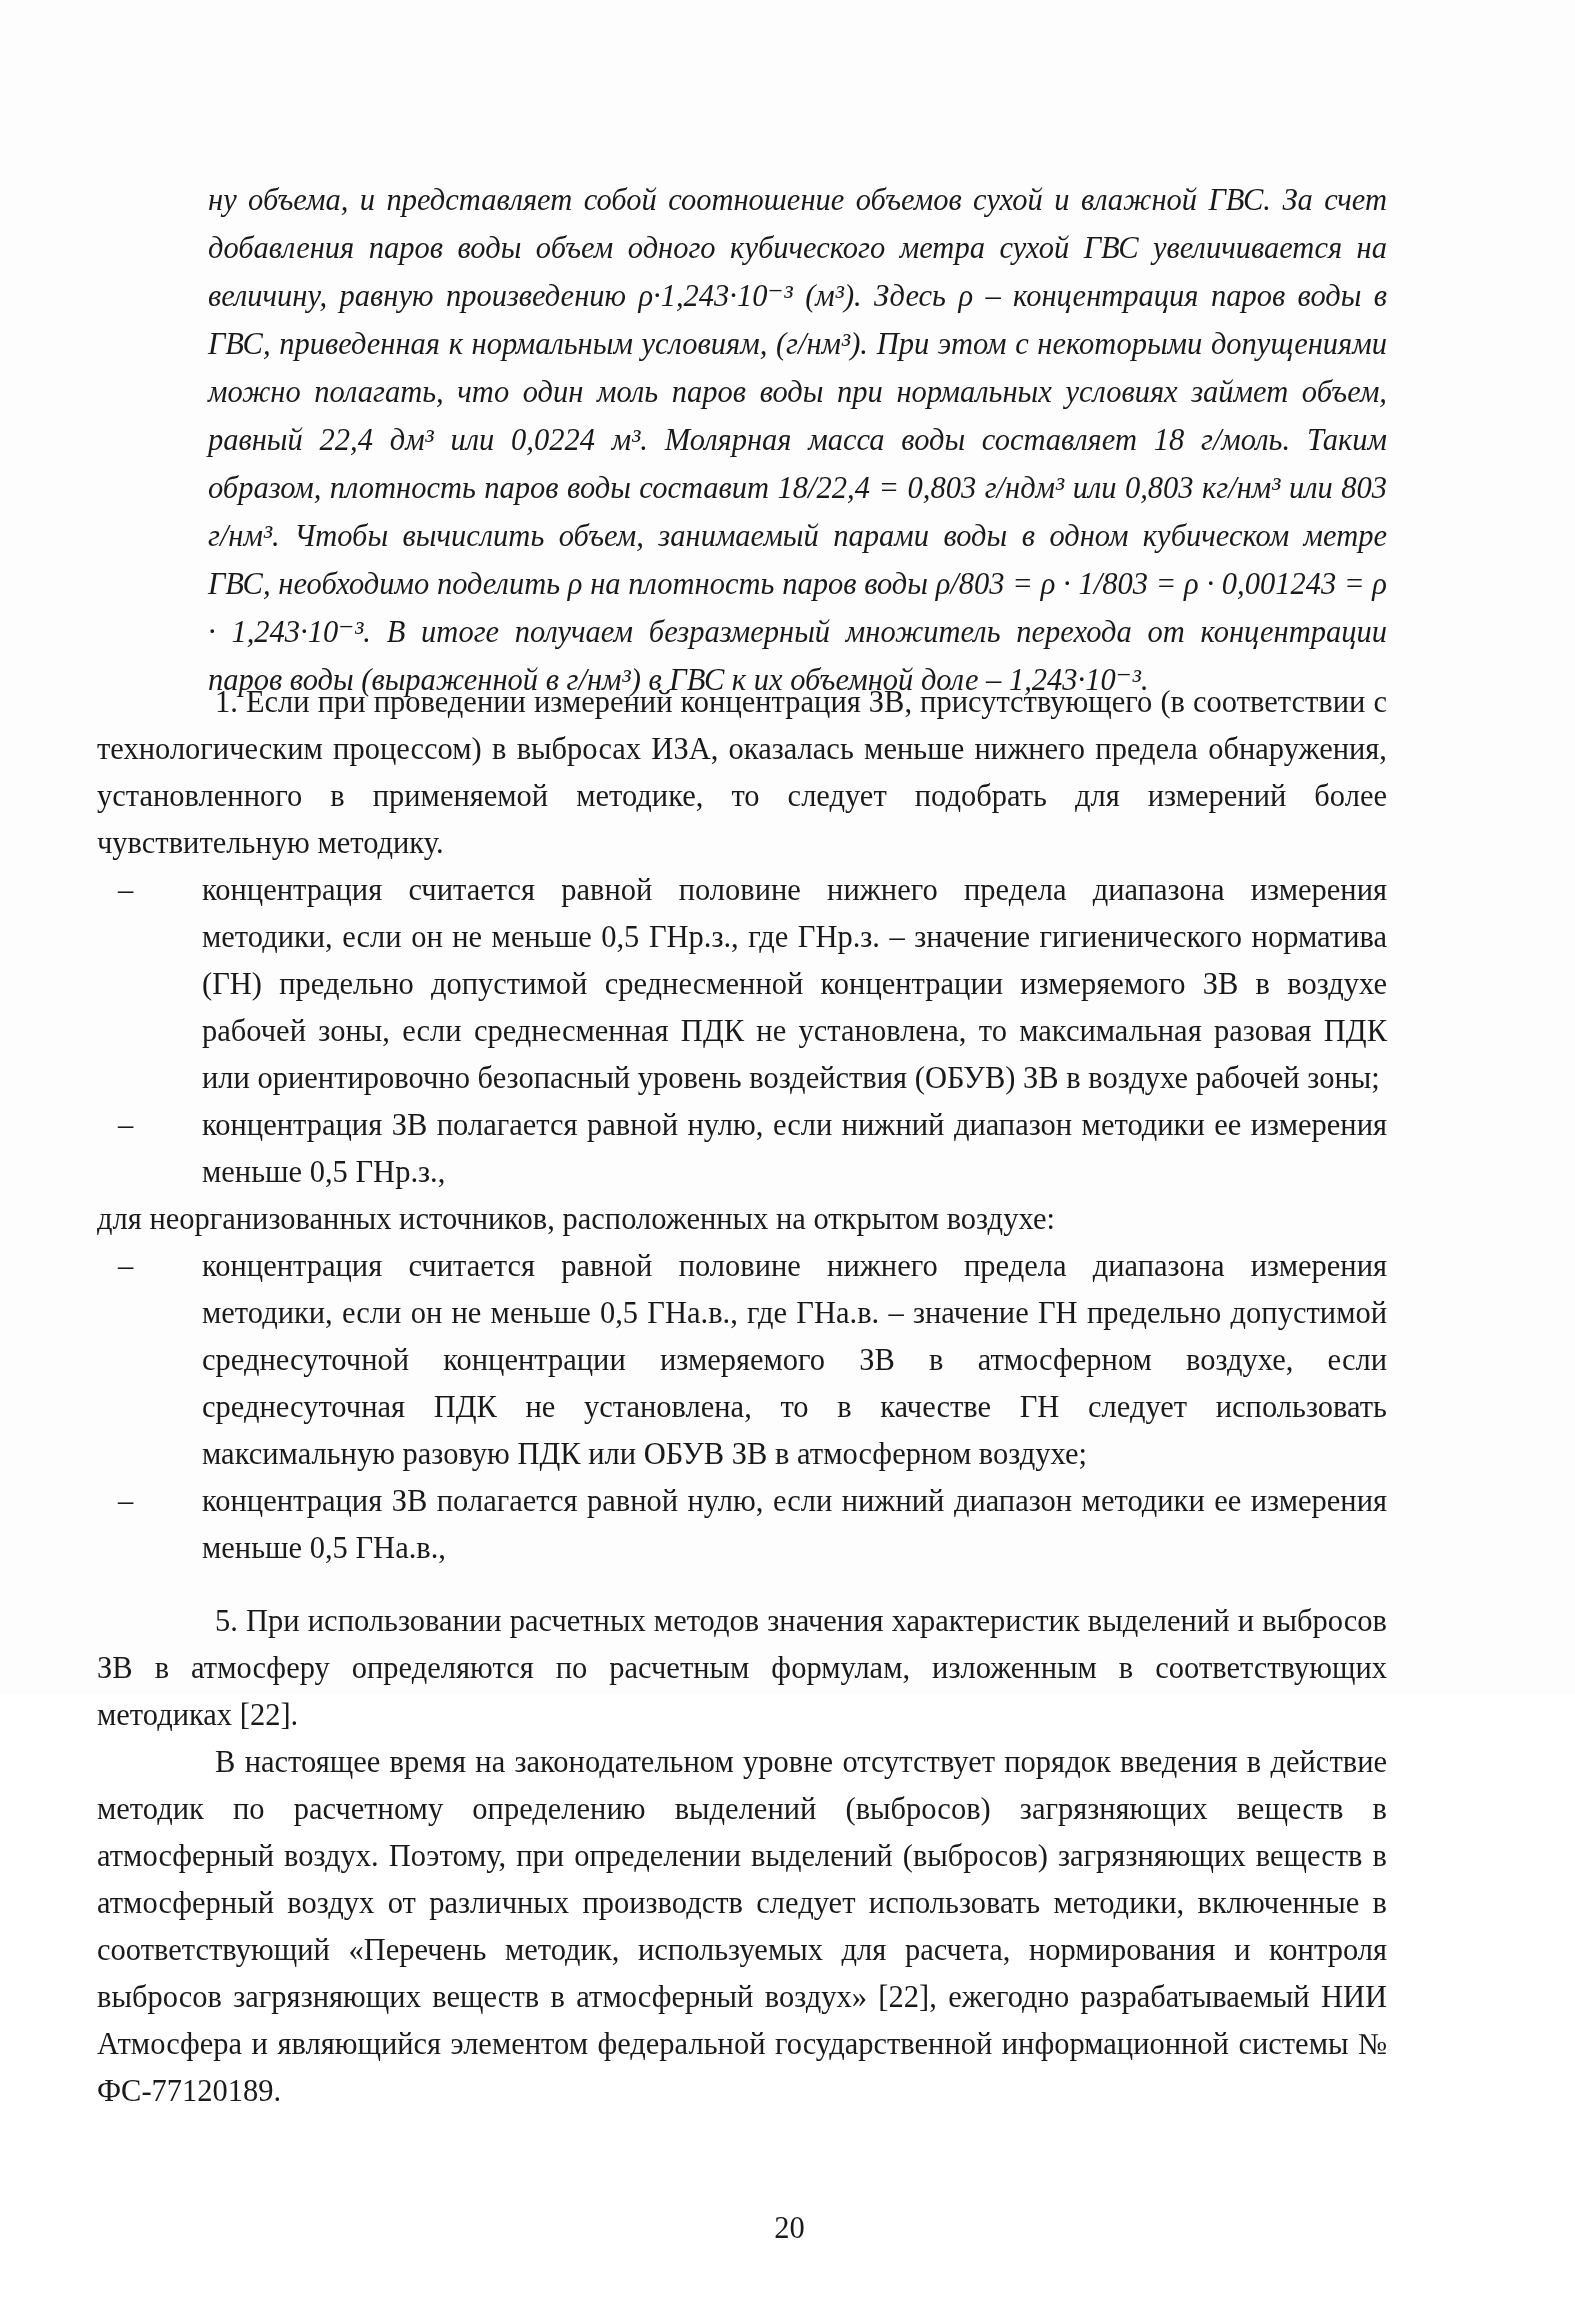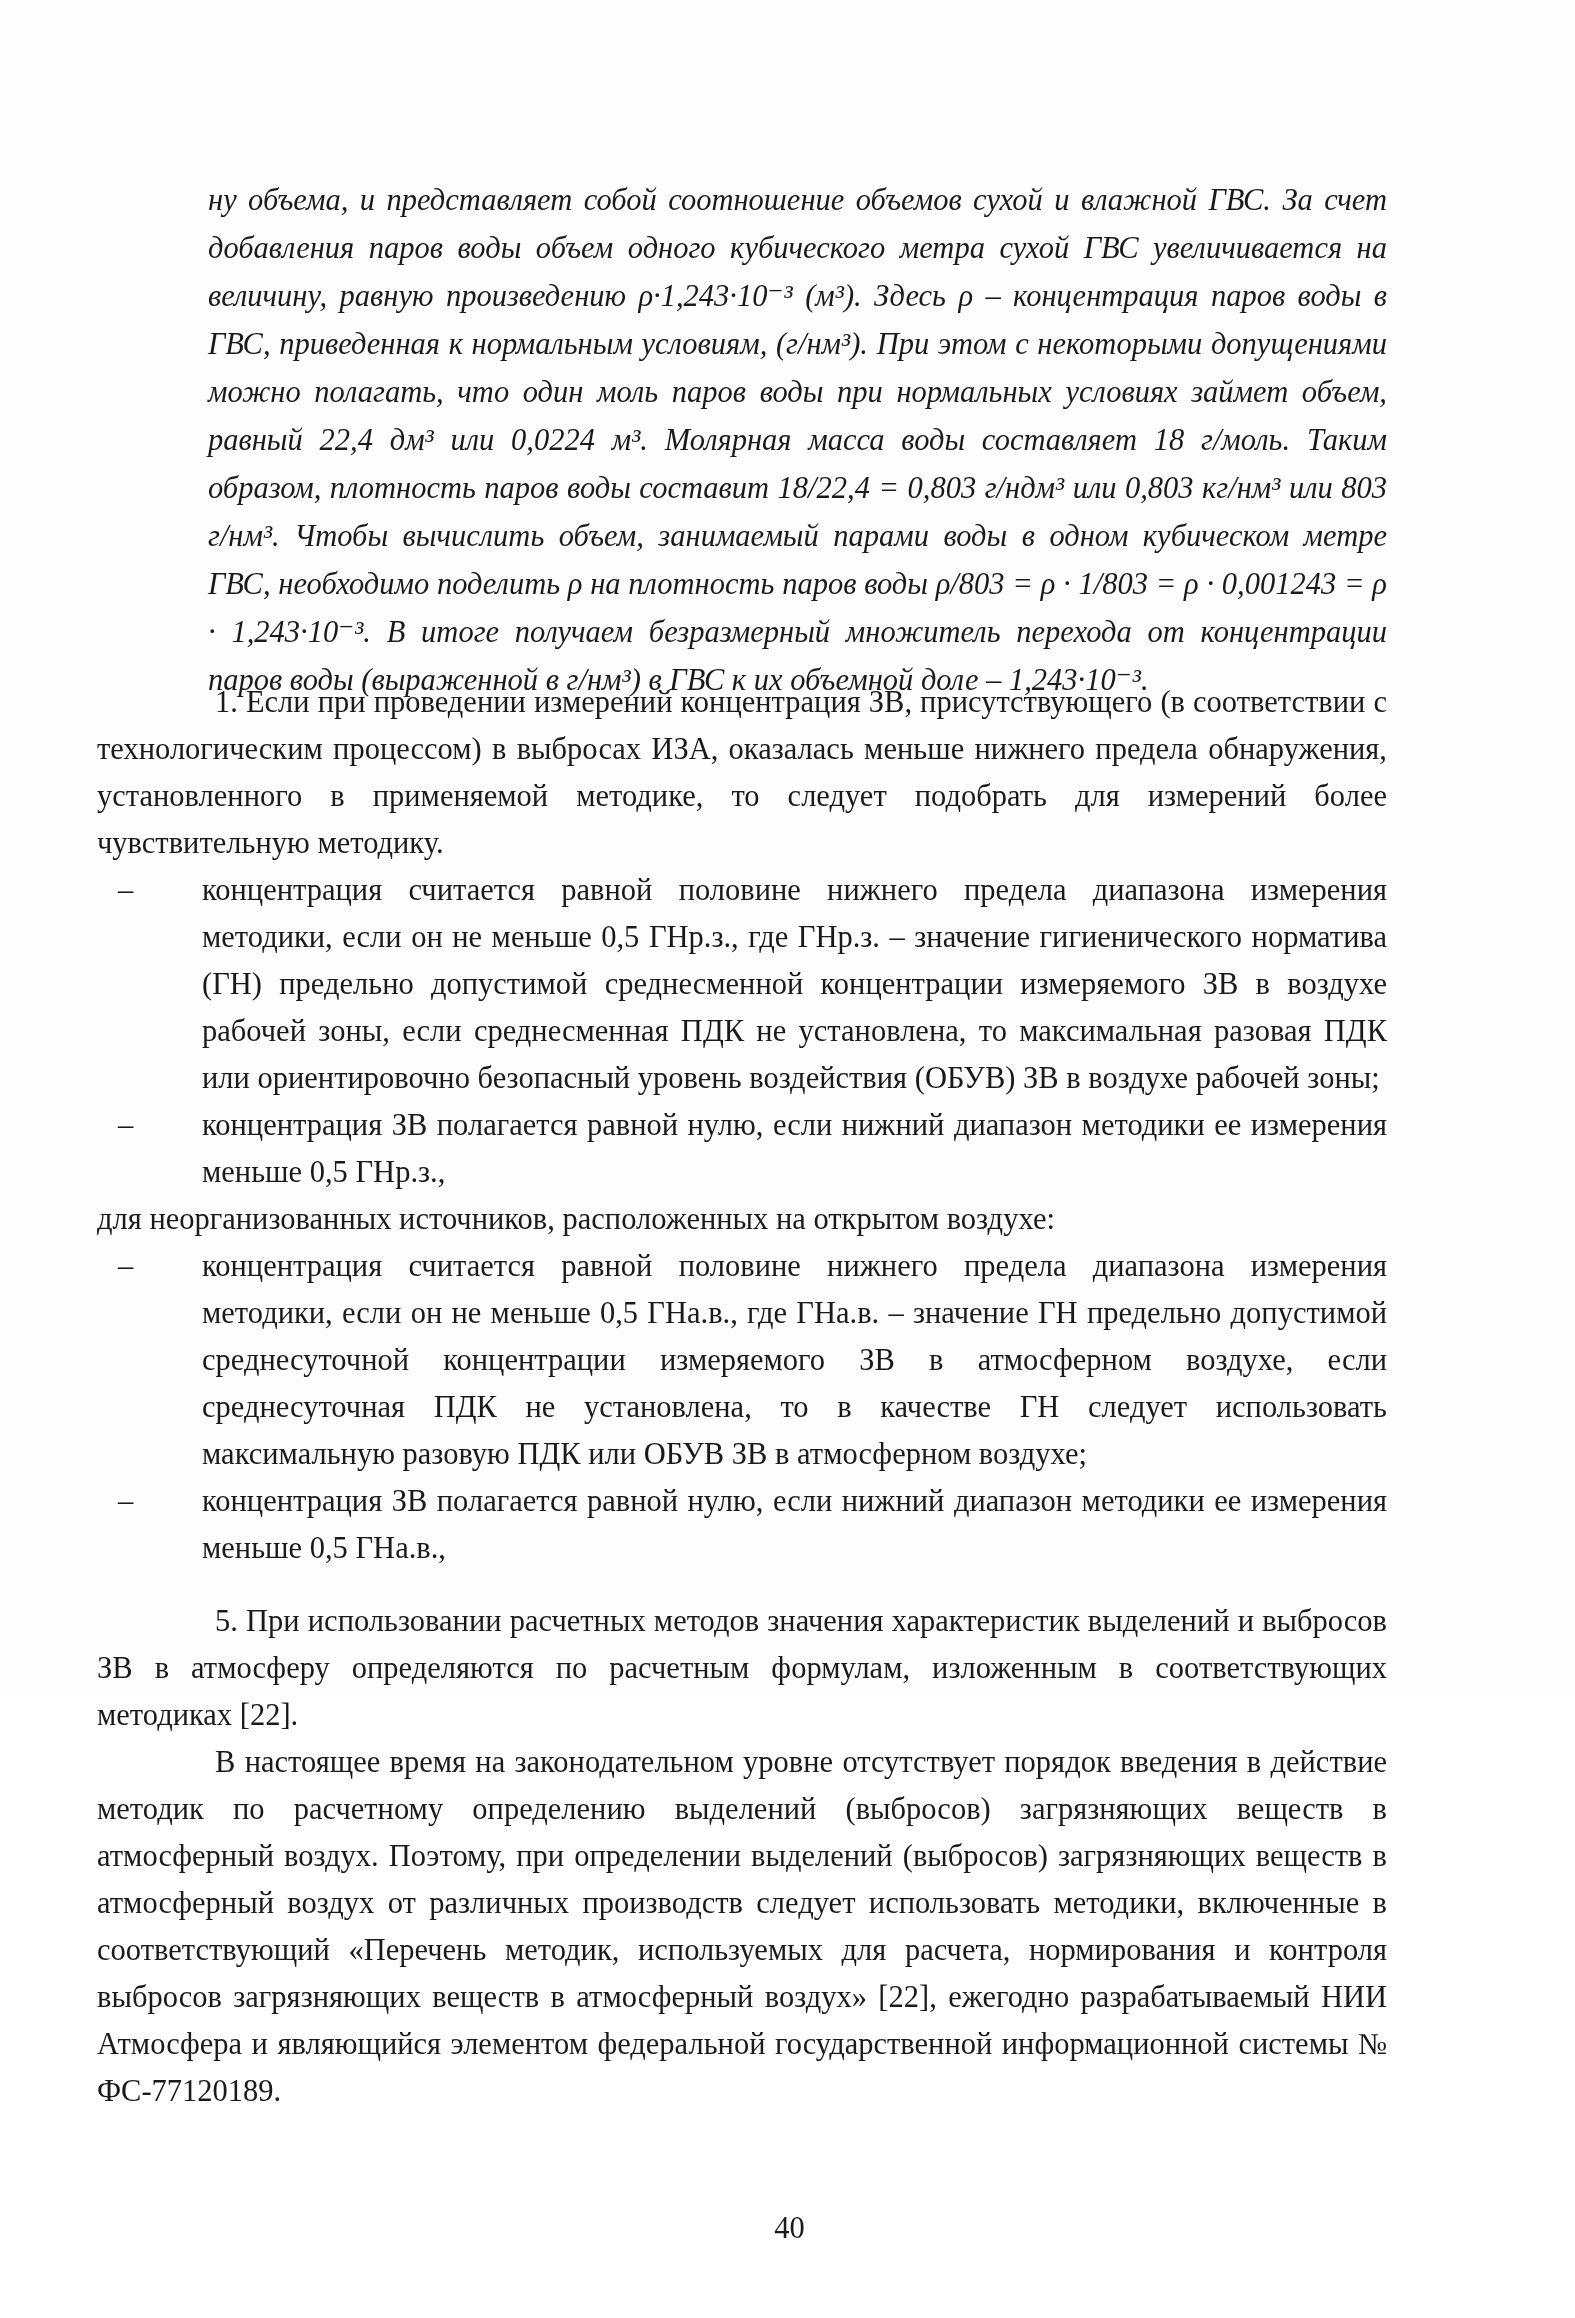--- a/index.html
+++ b/index.html
@@ -47,15 +47,15 @@
     </div>
     <div class="li">
       <span class="dash">–</span>
       <span>концентрация ЗВ полагается равной нулю, если нижний диапазон методики ее измерения меньше 0,5 ГНа.в.,</span>
     </div>
 
     <p class="indent gap">5. При использовании расчетных методов значения характеристик выделений и выбросов ЗВ в атмосферу определяются по расчетным формулам, изложенным в соответствующих методиках [22].</p>
     <p class="indent">В настоящее время на законодательном уровне отсутствует порядок введения в действие методик по расчетному определению выделений (выбросов) загрязняющих веществ в атмосферный воздух. Поэтому, при определении выделений (выбросов) загрязняющих веществ в атмосферный воздух от различных производств следует использовать методики, включенные в соответствующий «Перечень методик, используемых для расчета, нормирования и контроля выбросов загрязняющих веществ в атмосферный воздух» [22], ежегодно разрабатываемый НИИ Атмосфера и являющийся элементом федеральной государственной информационной системы № ФС-77120189.</p>
   </div>
 
-  <div class="pagenum">40</div>
+  <div class="pagenum">20</div>
 </div>
 
 
 </body></html>

